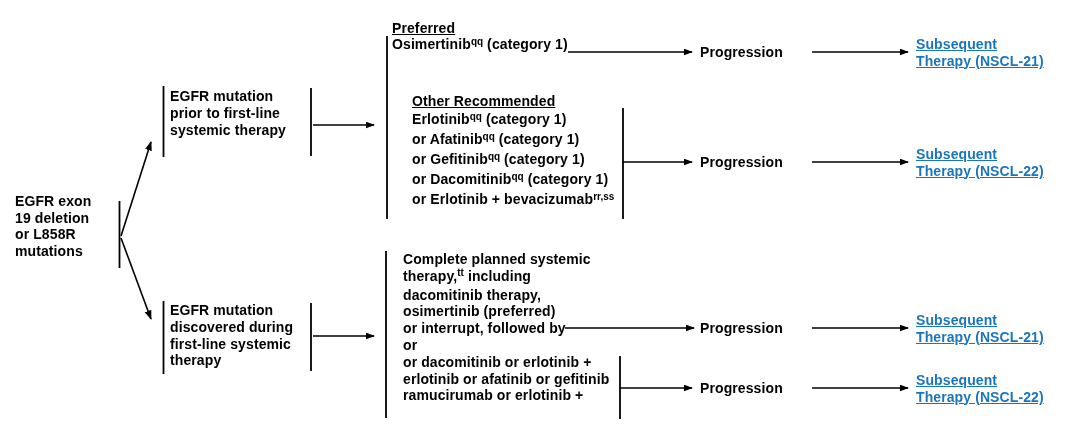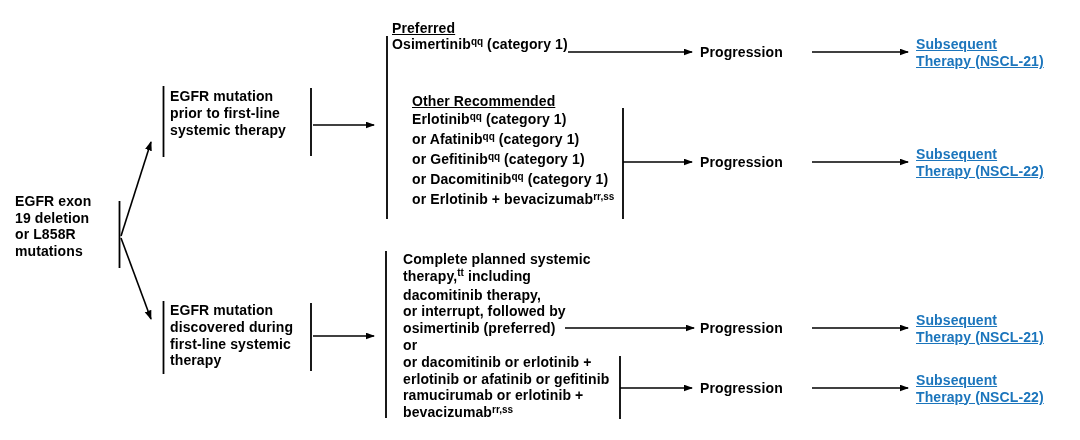--- a/index.html
+++ b/index.html
@@ -102,27 +102,26 @@
         <div class="tline"><span>or Gefitinib</span><span class="sp">qq</span><span> (category 1)</span></div>
         <div class="tline"><span>or Dacomitinib</span><span class="sp">qq</span><span> (category 1)</span></div>
         <div class="tline"><span>or Erlotinib + bevacizumab</span><span class="sp">rr,ss</span></div>
       </div>
   </div>
 
   <div class="block lh168" style="left:392px;top:251px;margin-left:11px;">
       <div class="tline"><span>Complete planned systemic</span></div>
       <div class="tline"><span>therapy,</span><span class="sp">tt</span><span> including</span></div>
       <div class="tline"><span>dacomitinib therapy,</span></div>
+      <div class="tline"><span>osimertinib (preferred)</span></div>
       <div class="tline"><span>or interrupt, followed by</span></div>
-      <div class="tline"><span>osimertinib (preferred)</span></div>
       <div class="tline"><span>or</span></div>
       <div class="tline"><span>or dacomitinib or erlotinib +</span></div>
       <div class="tline"><span>erlotinib or afatinib or gefitinib</span></div>
       <div class="tline"><span>ramucirumab or erlotinib +</span></div>
-      <div class="tline"><span>bevacizumab</span><span class="sp">rr,ss</span></div>
     </div>
 
   <div class="prog" style="left:700px;top:44px;">Progression</div>
   <div class="prog" style="left:700px;top:154px;">Progression</div>
   <div class="prog" style="left:700px;top:320px;">Progression</div>
   <div class="prog" style="left:700px;top:380px;">Progression</div>
 
   <div class="link" style="left:916px;top:36px;">
     <div>Subsequent</div>
     <div>Therapy (NSCL-21)</div>

